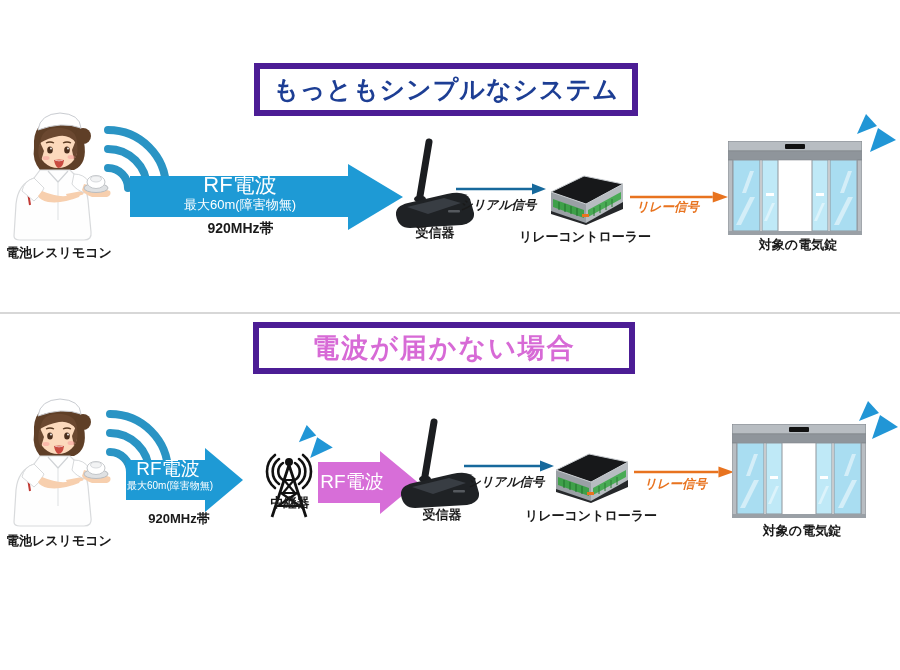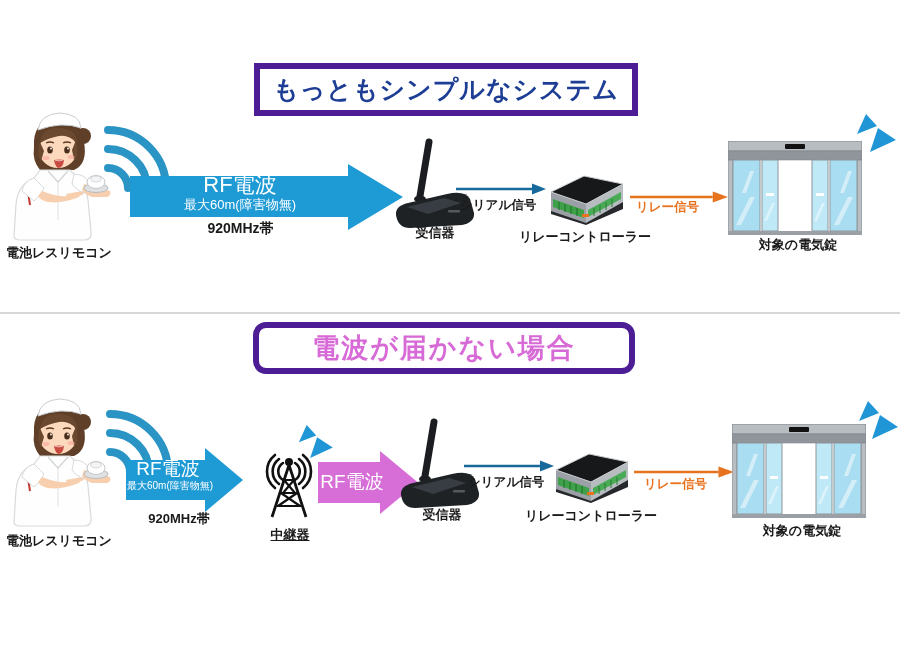--- a/index.html
+++ b/index.html
@@ -11,21 +11,21 @@
   .title-box{
     position:absolute;border:6px solid #4c1d95;background:#fff;
     display:flex;align-items:center;justify-content:center;
   }
   .title1{font-size:25px;font-weight:bold;color:var(--title1);letter-spacing:1px;}
   .title2{font-size:27px;font-weight:600;color:var(--title2);letter-spacing:2px;
           font-family:"Liberation Serif","DejaVu Serif",serif;}
   .lbl{position:absolute;font-weight:bold;font-size:13px;color:#1a1a1a;
        text-align:center;white-space:nowrap;line-height:1.1;}
   .lbl-left{text-align:right;}
-  .sig-lbl{font-size:12.5px;}
+  .sig-lbl{font-size:12.5px;font-style:italic;}
   .orange{color:var(--relay);}
   .arrow-txt{position:absolute;color:#ffffff;font-weight:normal;text-align:center;
              white-space:nowrap;line-height:1;}
   .divider{position:absolute;left:0;width:900px;height:2px;background:#d7d7d7;}
   .serial-arrow{color:var(--serial);}
   .relay-arrow{color:var(--relay);}
   svg{display:block;}
 </style>
 </head>
 <body>
@@ -174,21 +174,21 @@
   <svg class="abs" style="left:728px;top:141px;" width="134" height="94">
       <use href="#sym-door"></use>
     </svg>
   <div class="lbl" style="left:742px;top:238px;width:112px;">対象の電気錠</div>
   <svg class="abs" style="left:856px;top:113px;" width="46" height="40">
       <use href="#sym-flash"></use>
     </svg>
 
   <div class="divider" style="top:312px;"></div>
 
-  <div class="title-box" style="left:253px;top:322px;width:370px;height:40px;border-radius:13px;">
+  <div class="title-box" style="left:253px;top:322px;width:370px;height:40px;">
     <span class="title2">電波が届かない場合</span>
   </div>
 
   <svg class="abs" style="left:4px;top:394px;" width="120" height="135">
       <use href="#sym-nurse"></use>
     </svg>
   <div class="lbl lbl-left" style="left:6px;top:534px;">電池レスリモコン</div>
 
   <svg class="abs" style="left:104px;top:394px;" width="84" height="84">
       <use href="#sym-wifi"></use>
@@ -200,21 +200,21 @@
   <div class="arrow-txt" style="left:128px;top:459px;width:80px;font-size:19px;">RF電波</div>
   <div class="arrow-txt" style="left:120px;top:481px;width:100px;font-size:10px;">最大60m(障害物無)</div>
   <div class="lbl" style="left:136px;top:512px;width:86px;">920MHz帯</div>
 
   <svg class="abs" style="left:255px;top:450px;" width="68" height="74">
       <use href="#sym-tower"></use>
     </svg>
   <svg class="abs" style="left:298px;top:424px;" width="40" height="35">
       <use href="#sym-flash"></use>
     </svg>
-  <div class="lbl" style="left:258px;top:528px;width:64px;text-decoration:underline;">中継器</div>
+  <div class="lbl" style="left:258px;top:496px;width:64px;">中継器</div>
 
   <svg class="abs" style="left:318px;top:451px;" width="100" height="63">
     <polygon points="0,11 62,11 62,0 100,31.5 62,63 62,52 0,52" fill="var(--arrow_pink)"></polygon>
   </svg>
   <div class="arrow-txt" style="left:320px;top:472px;width:64px;font-size:19px;">RF電波</div>
 
   <svg class="abs" style="left:397px;top:418px;" width="85" height="92">
       <use href="#sym-receiver"></use>
     </svg>
   <div class="lbl" style="left:404px;top:508px;width:76px;">受信器</div>

